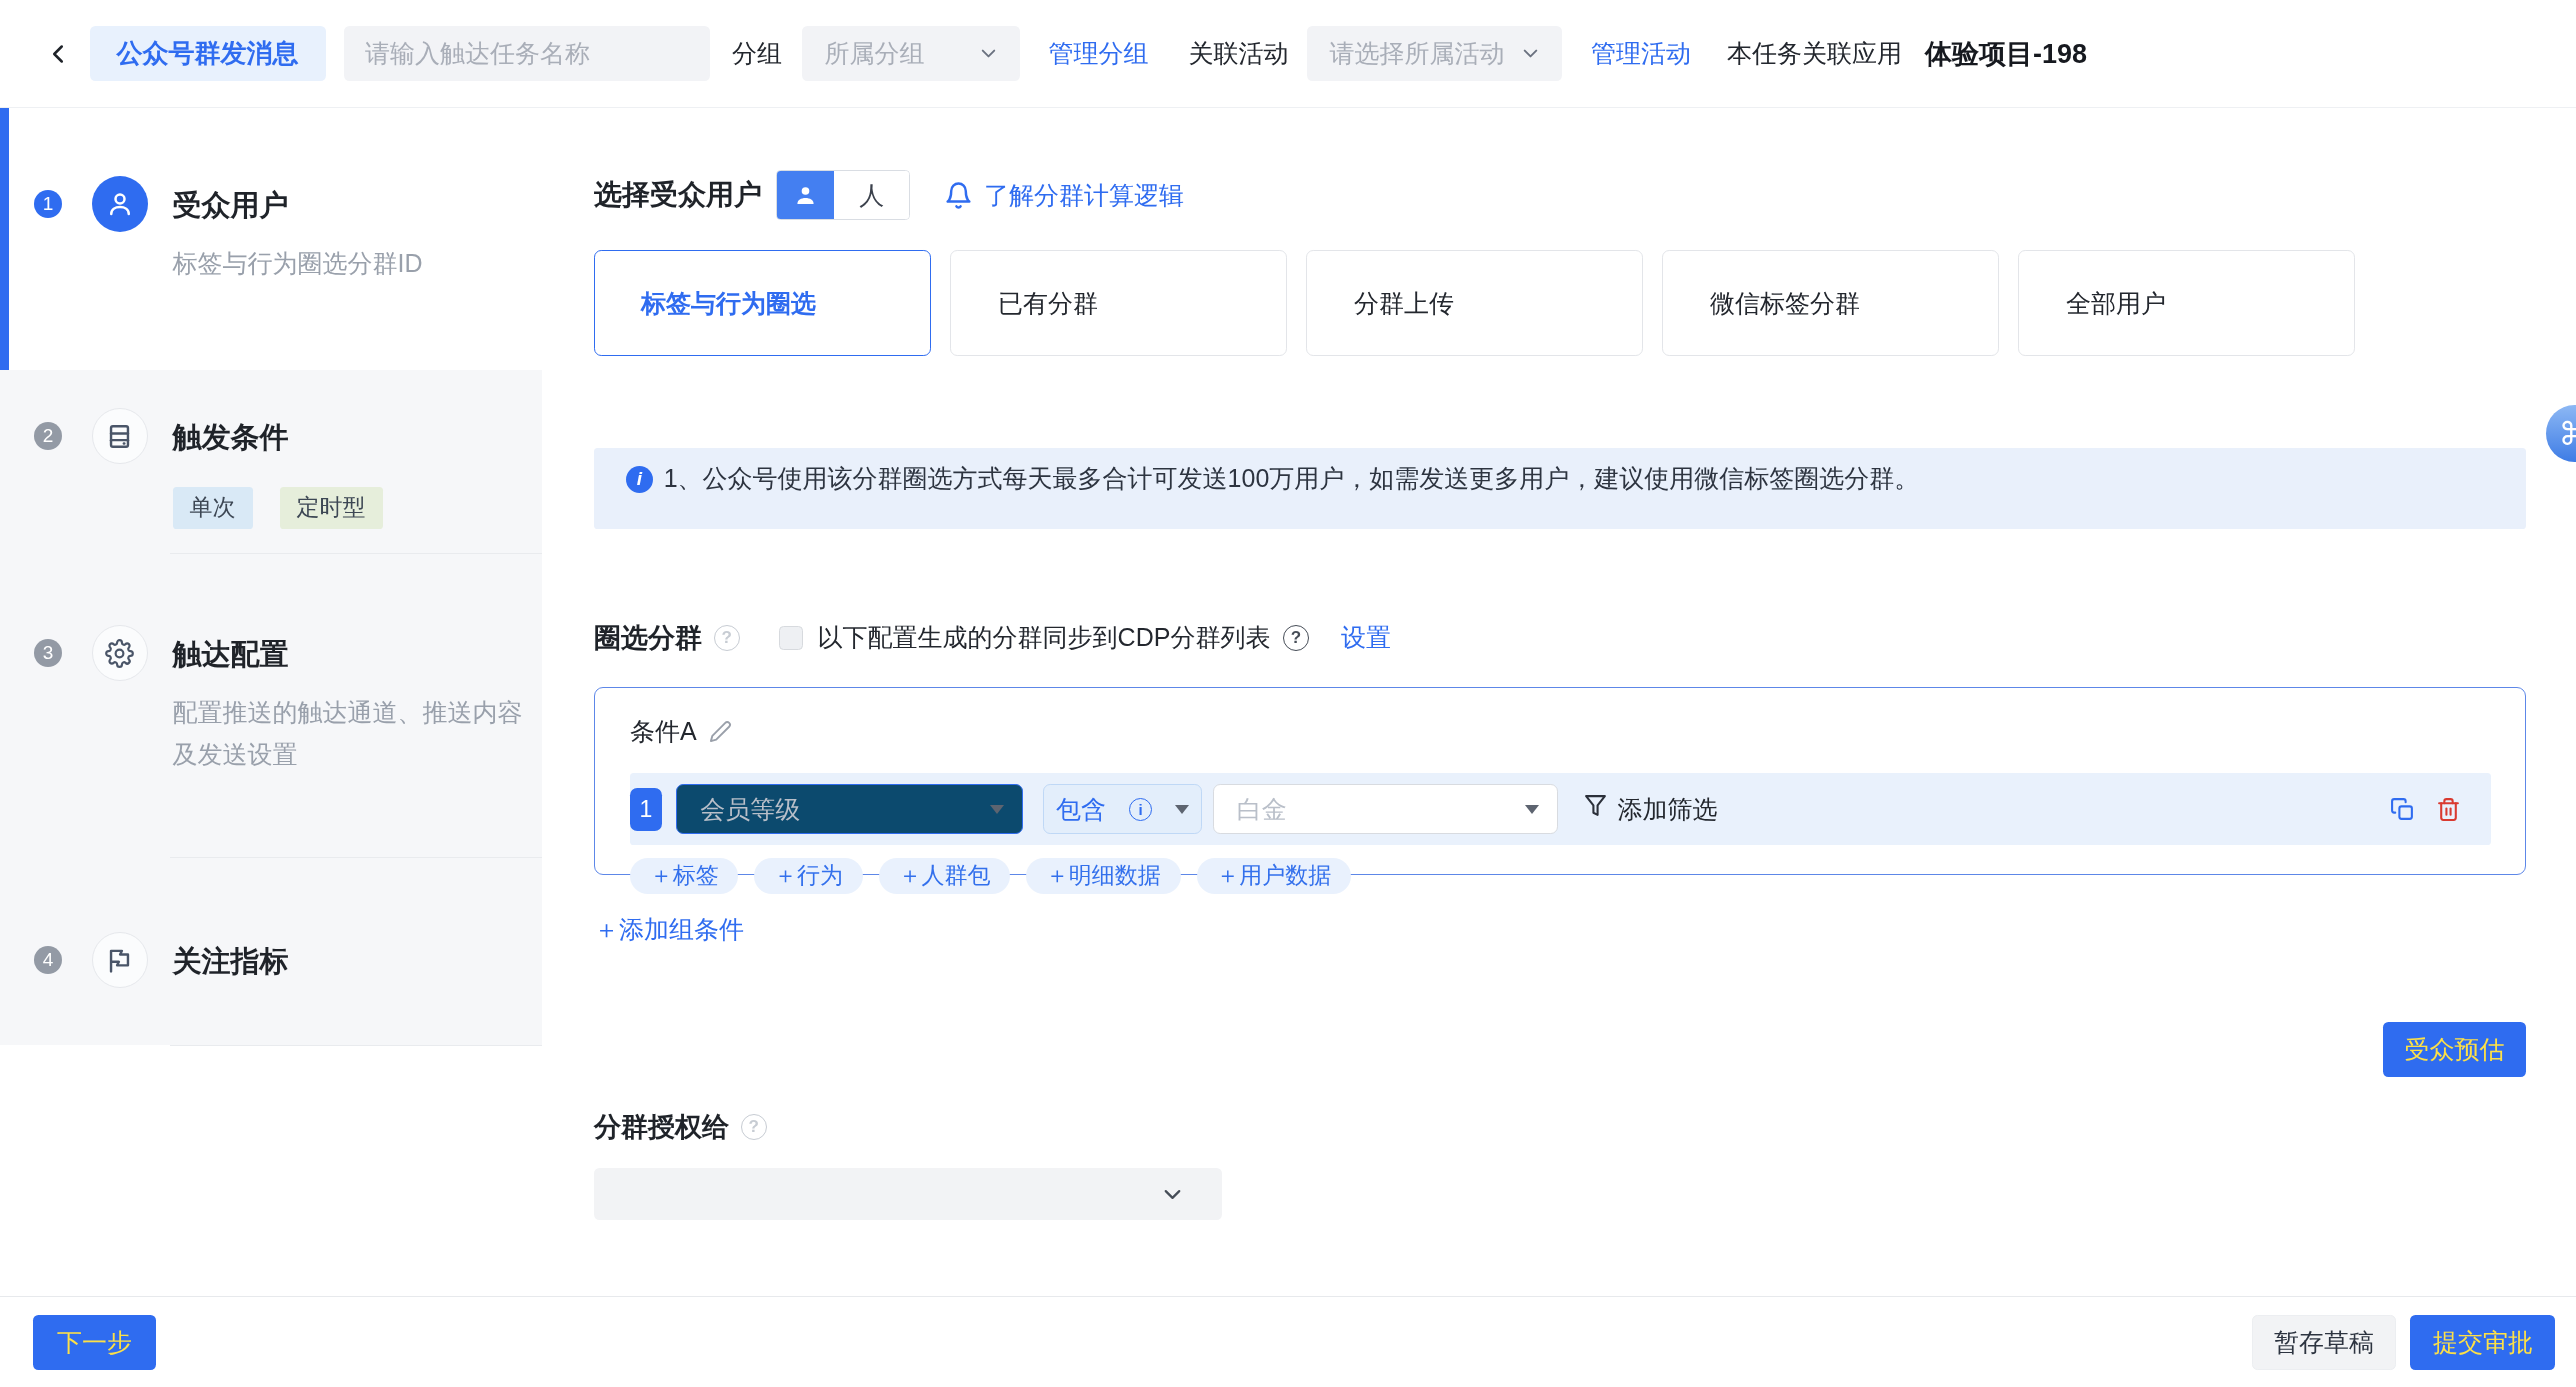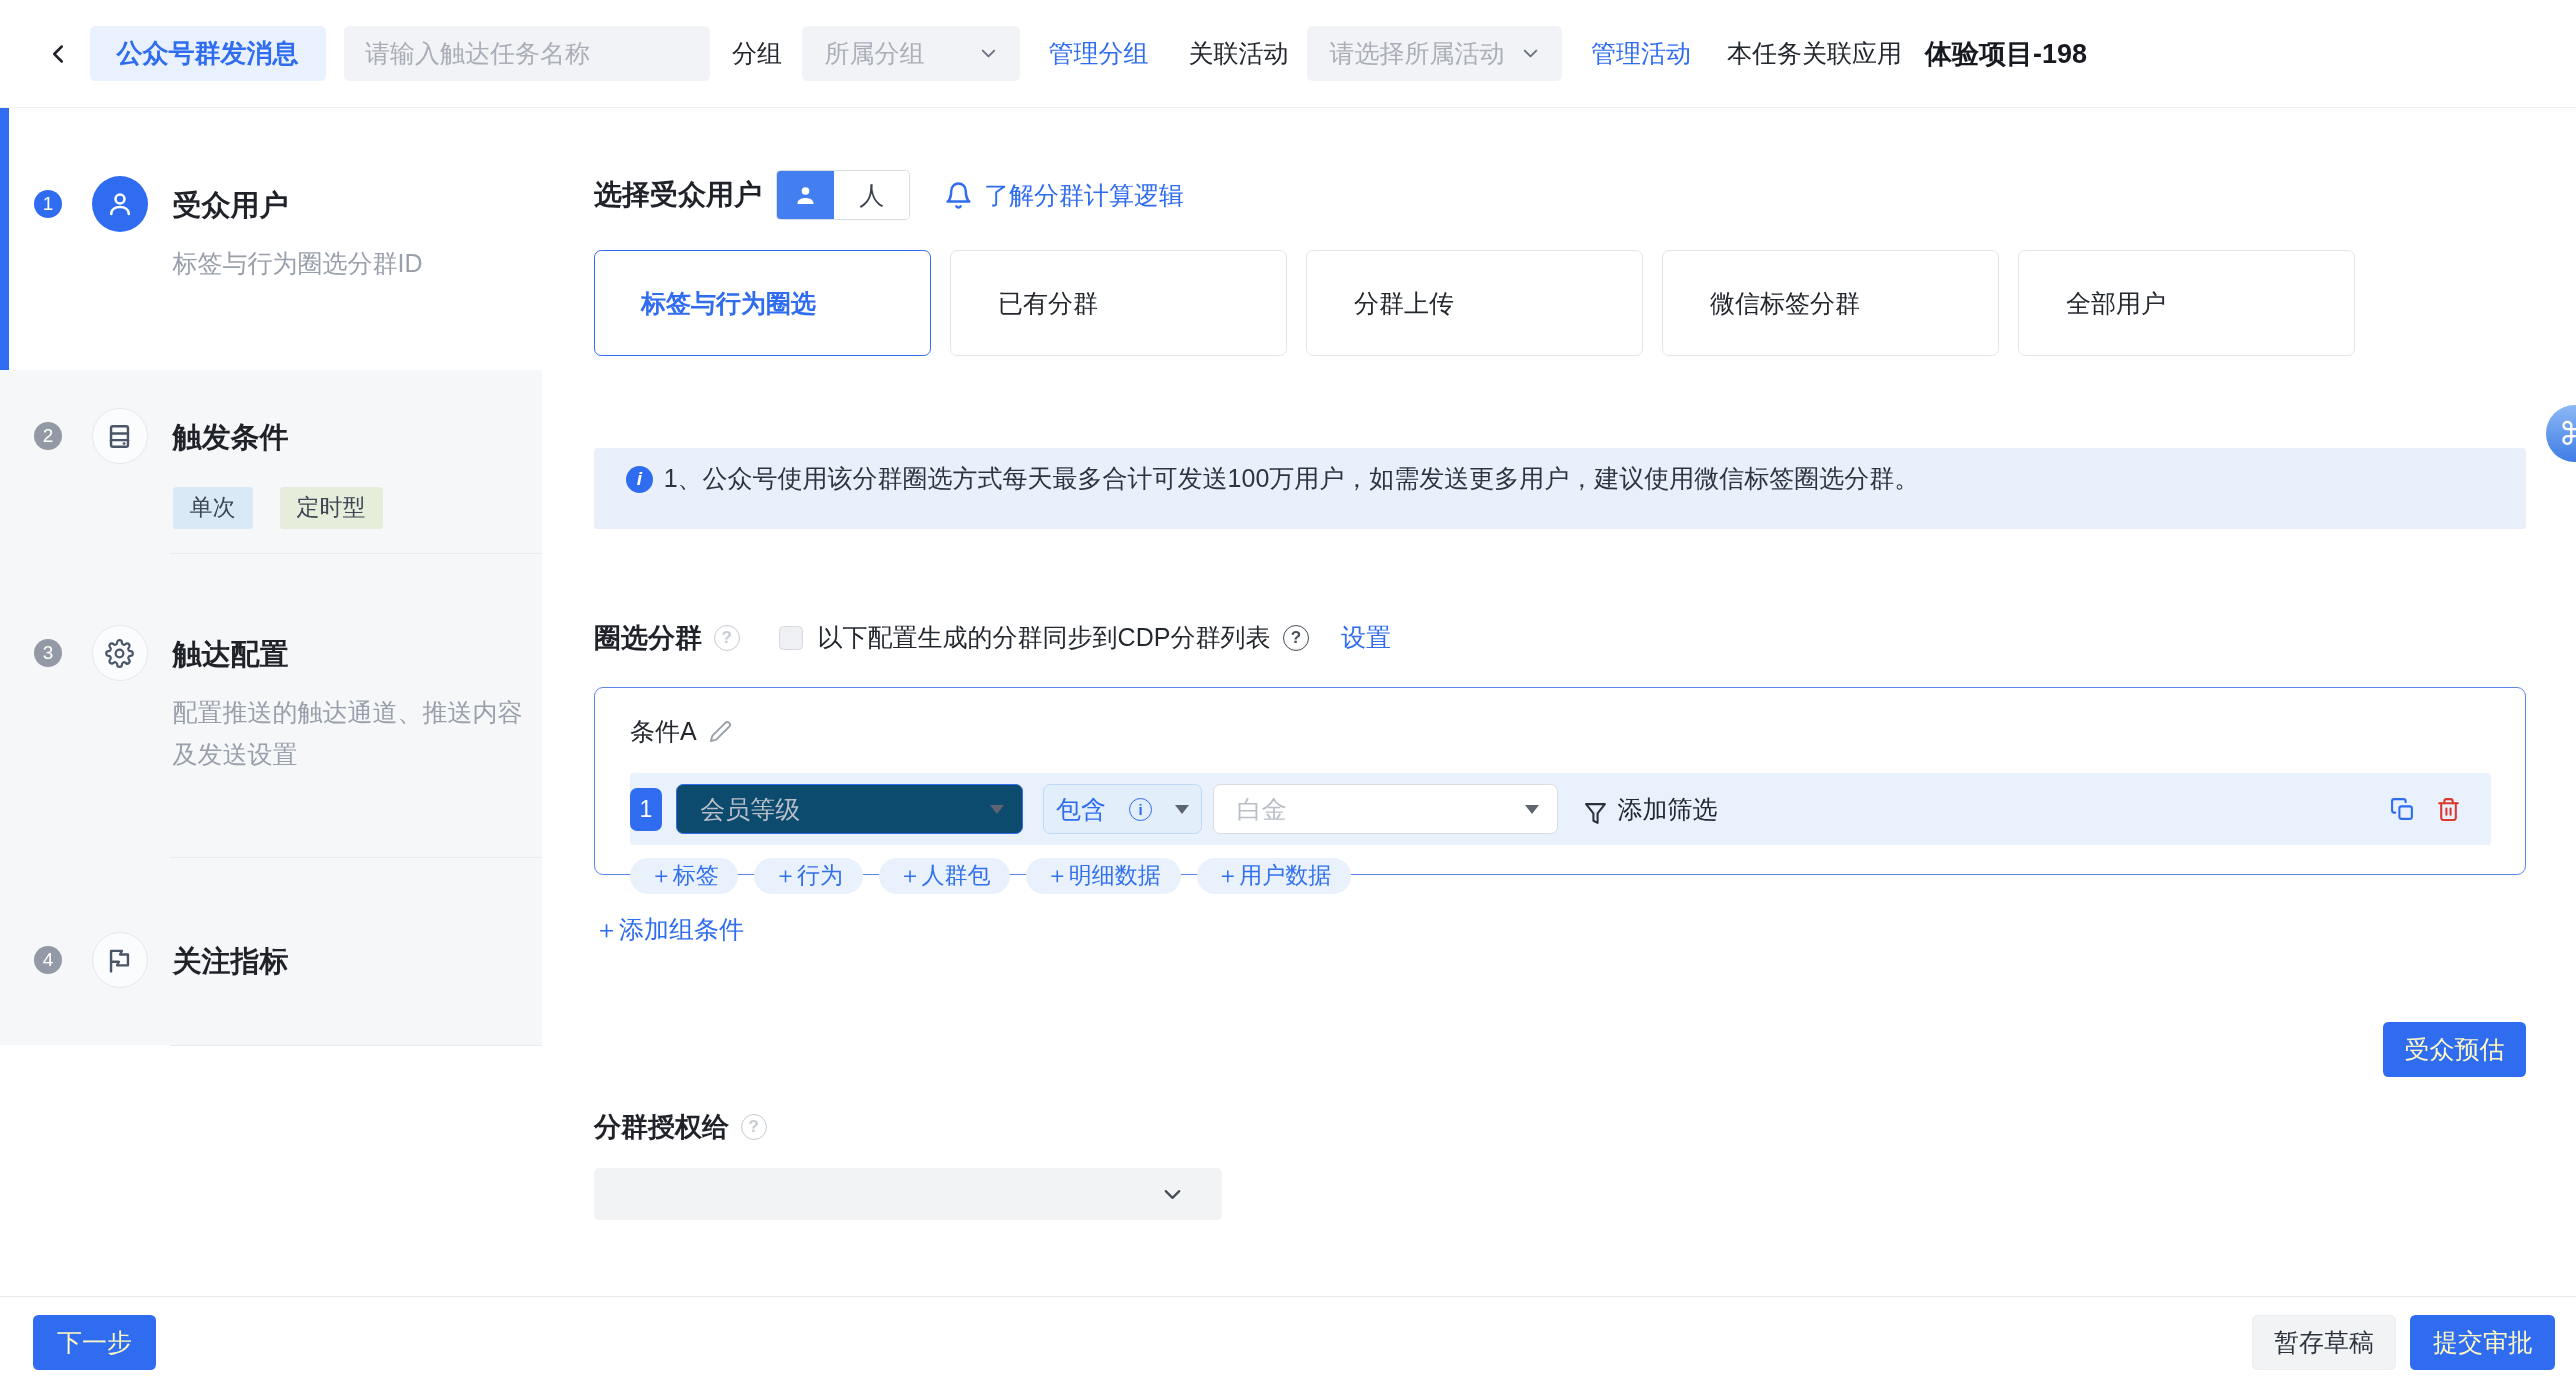--- a/index.html
+++ b/index.html
@@ -95,32 +95,32 @@
   .ph28 { font-size:25px; color:#b9bfc9; }
   .tri { width:0; height:0; border-left:7.2px solid transparent; border-right:7.2px solid transparent;
     border-top:9px solid #5d6470; }
   .op-chip { margin-left:19.7px; width:159px; height:50px; background:#e3eefb; border:0.9px solid #bfd8f6;
     border-radius:7.2px; display:flex; align-items:center; justify-content:center; gap:23px; cursor:pointer; }
   .op-chip .op-txt { font-size:25px; color:#2f6cf0; }
   .i-ic { width:23px; height:23px; border-radius:50%; border:1.8px solid #2f6cf0; color:#2f6cf0;
     font-size:15px; font-weight:700; display:flex; align-items:center; justify-content:center; }
   .val-sel { margin-left:10.7px; width:345px; height:50px; background:#fff; border:0.9px solid #d8dbe0;
     border-radius:7.2px; display:flex; align-items:center; justify-content:space-between; padding:0 18px 0 23px; cursor:pointer; }
-  .filter-btn { margin-left:25px; display:flex; align-items:flex-end; gap:9.8px; cursor:pointer; }
+  .filter-btn { margin-left:25px; display:flex; align-items:flex-start; gap:9.8px; cursor:pointer; }
   .filter-btn span { font-size:25px; color:#23272e; }
   .row-acts { margin-left:auto; display:flex; align-items:center; gap:21.5px; }
   .pill-row { margin-top:12.5px; display:flex; gap:16px; }
   .pill { height:36px; padding:0 19.7px; border-radius:18px; background:#e9f1fd; color:#3370ec;
     font-size:23px; display:flex; align-items:center; cursor:pointer; }
 
   .add-group { margin-top:38px; font-size:25px; color:#2f6cf0; cursor:pointer; width:fit-content; }
   .est-row { width:1932px; display:flex; justify-content:flex-end; margin-top:76px; }
   .btn { border:none; border-radius:5.4px; font-size:25px; font-family:inherit; cursor:pointer;
     display:flex; align-items:center; justify-content:center; }
-  .btn-blue { background:#2f6cf0; color:#fef9c3; }
+  .btn-blue { background:#2f6cf0; color:#fde047; }
   .est-btn { width:143px; height:55px; }
   .auth-head { margin-top:33px; display:flex; align-items:center; gap:11.6px; height:33px; }
   .auth-sel { margin-top:25px; width:628px; height:52px; background:#f2f3f5; border-radius:5.4px;
     display:flex; align-items:center; justify-content:flex-end; padding-right:36px; cursor:pointer; }
 
   
   .footer { position:absolute; left:0; right:0; bottom:0; height:91px; background:#fff;
     border-top:0.9px solid #e7e9ec; display:flex; align-items:center; z-index:7; }
   .next-btn { width:123px; height:55px; margin-left:33px; }
   .foot-right { margin-left:auto; margin-right:20.6px; display:flex; gap:14.3px; }

